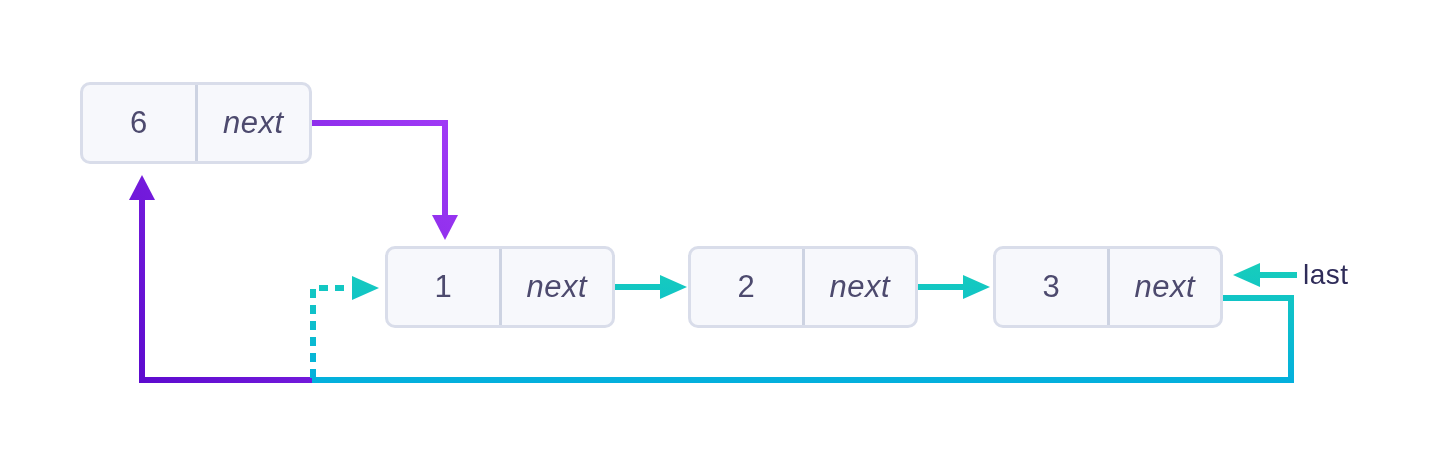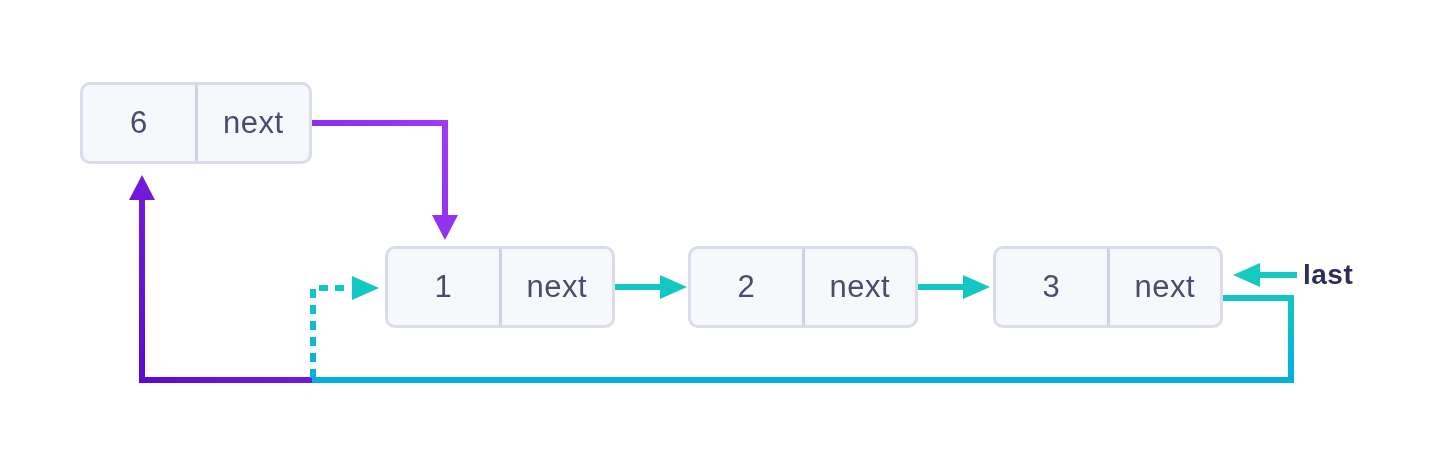--- a/index.html
+++ b/index.html
@@ -34,31 +34,32 @@
     flex: 1 1 50%;
     display: flex;
     align-items: center;
     justify-content: center;
     font-size: 31px;
     letter-spacing: 0.5px;
     color: var(--node-text, #4d4a6e);
   }
   .cell.pointer {
     border-left: 3px solid var(--node-divider, #cdd3e2);
+    font-style: italic;
   }
   .node-6 { left: 80px;  top: 82px;  width: 232px; height: 82px; }
   .node-1 { left: 385px; top: 246px; width: 230px; height: 82px; }
   .node-2 { left: 688px; top: 246px; width: 230px; height: 82px; }
   .node-3 { left: 993px; top: 246px; width: 230px; height: 82px; }
   .last-label {
     position: absolute;
     left: 1303px;
     top: 259px;
     font-size: 28px;
-    font-weight: 700;
+    font-weight: 400;
     letter-spacing: 0.5px;
     color: var(--label-text, #2f2c59);
   }
 </style>
 </head>
 <body>
 
 <div class="stage">
 
   <svg class="arrows-layer" width="1434" height="464" viewBox="0 0 1434 464" fill="none">

